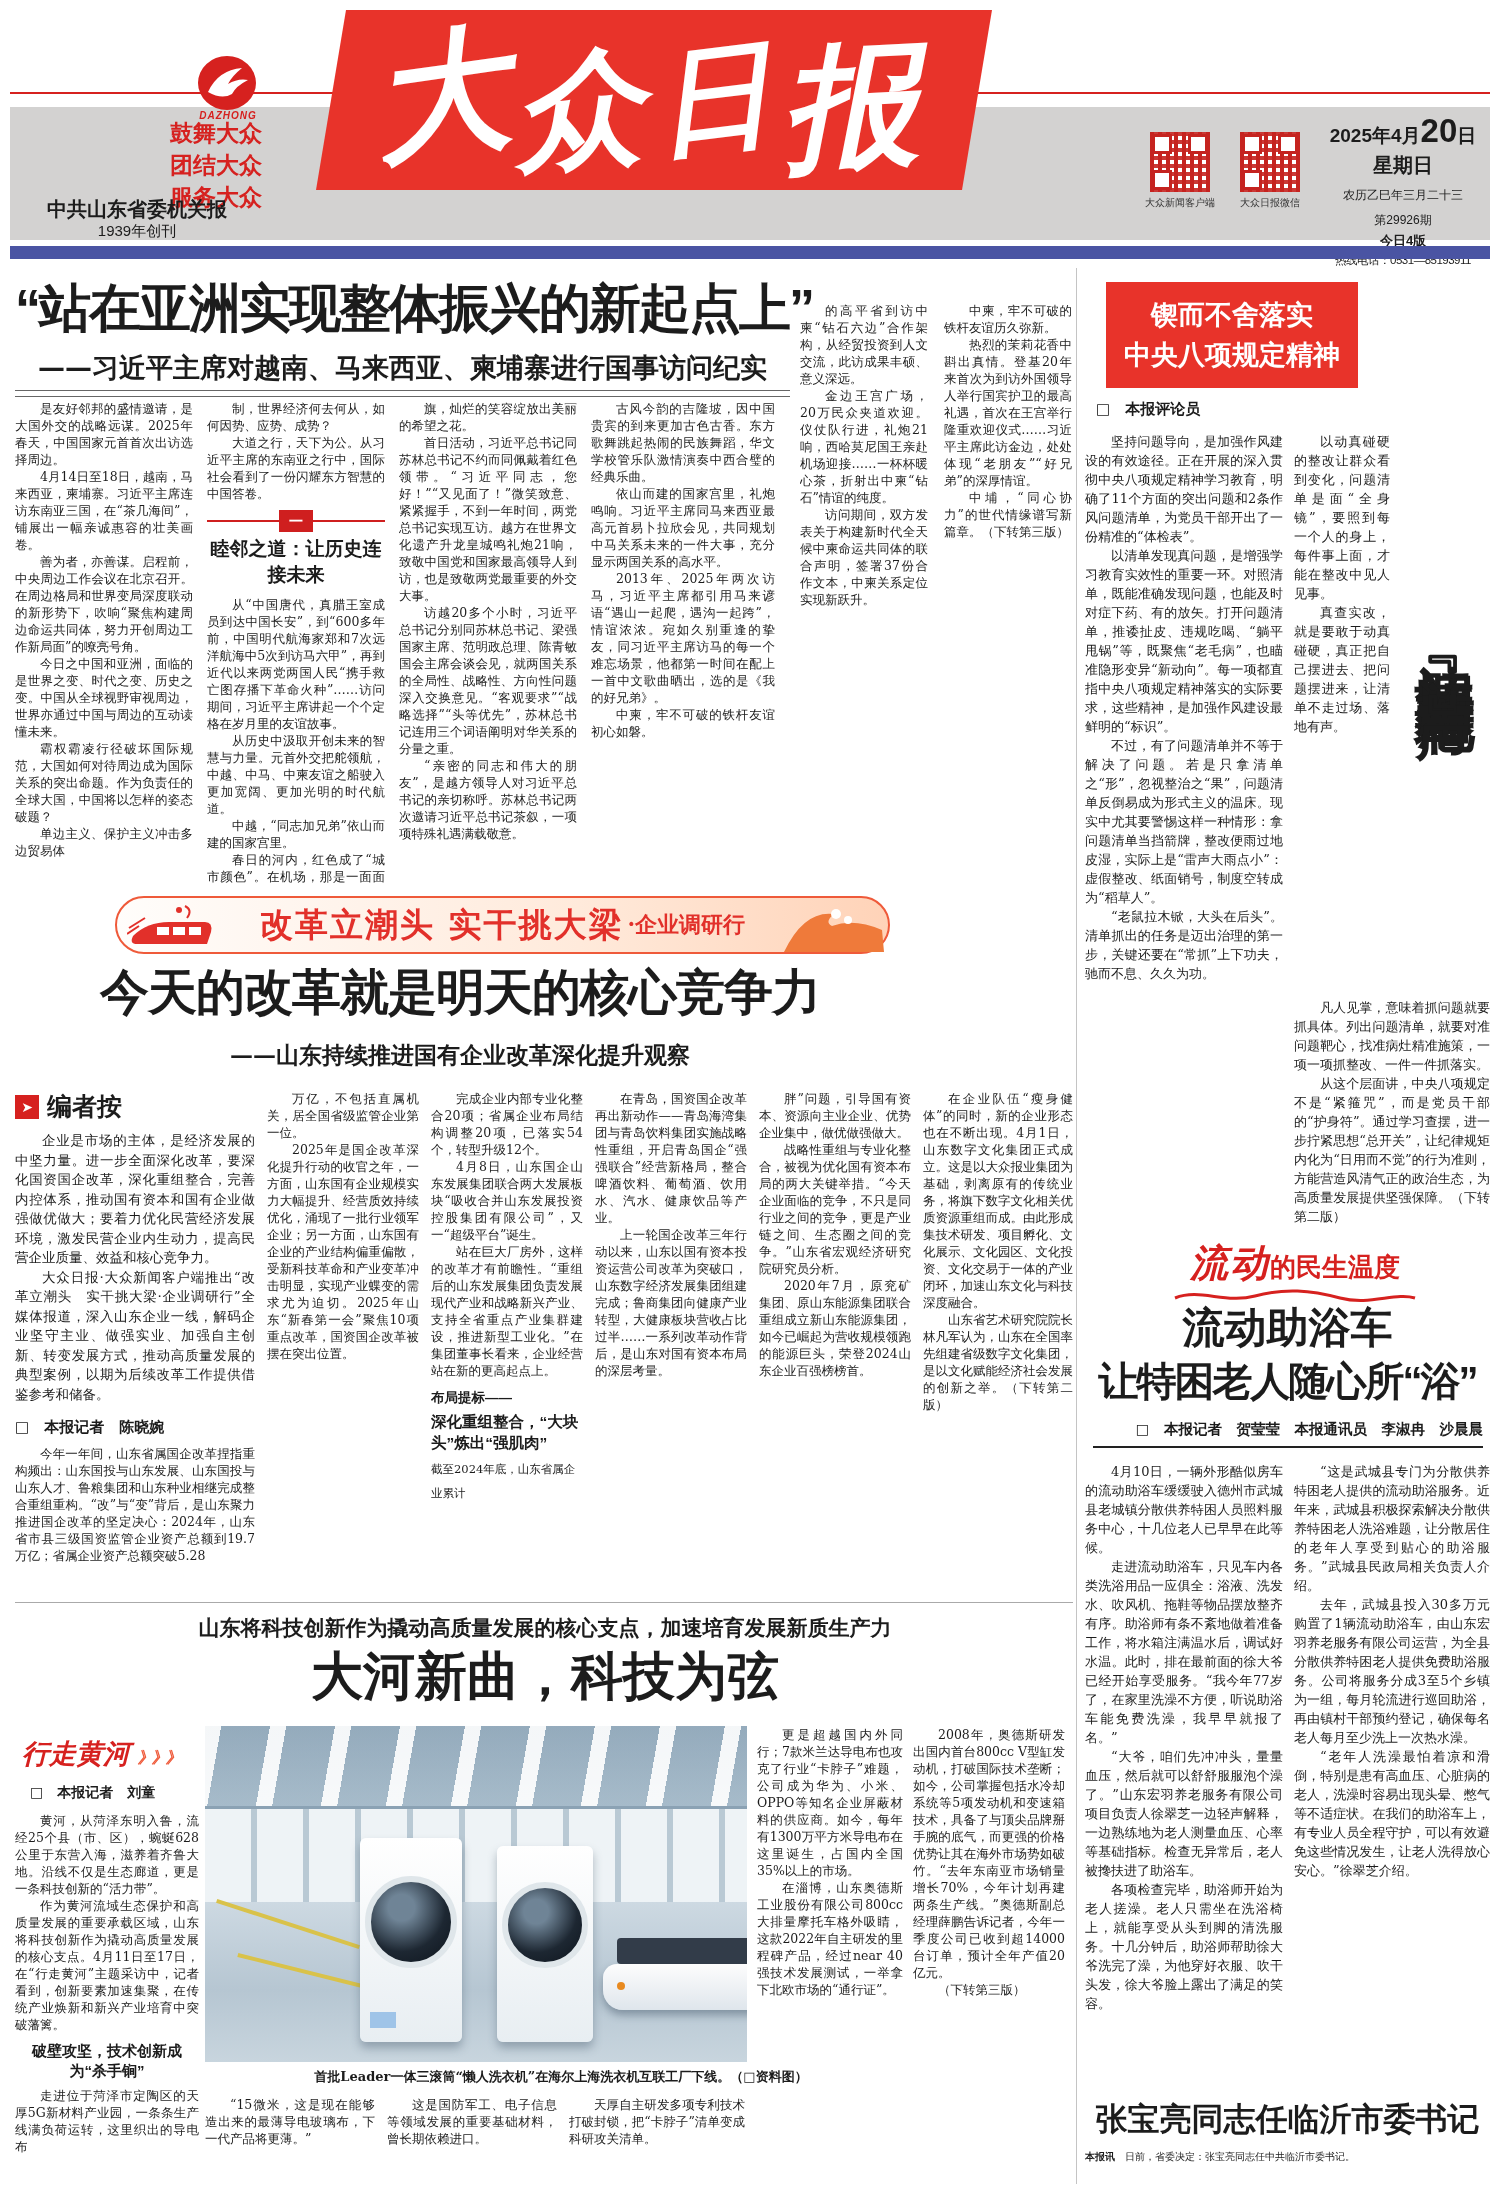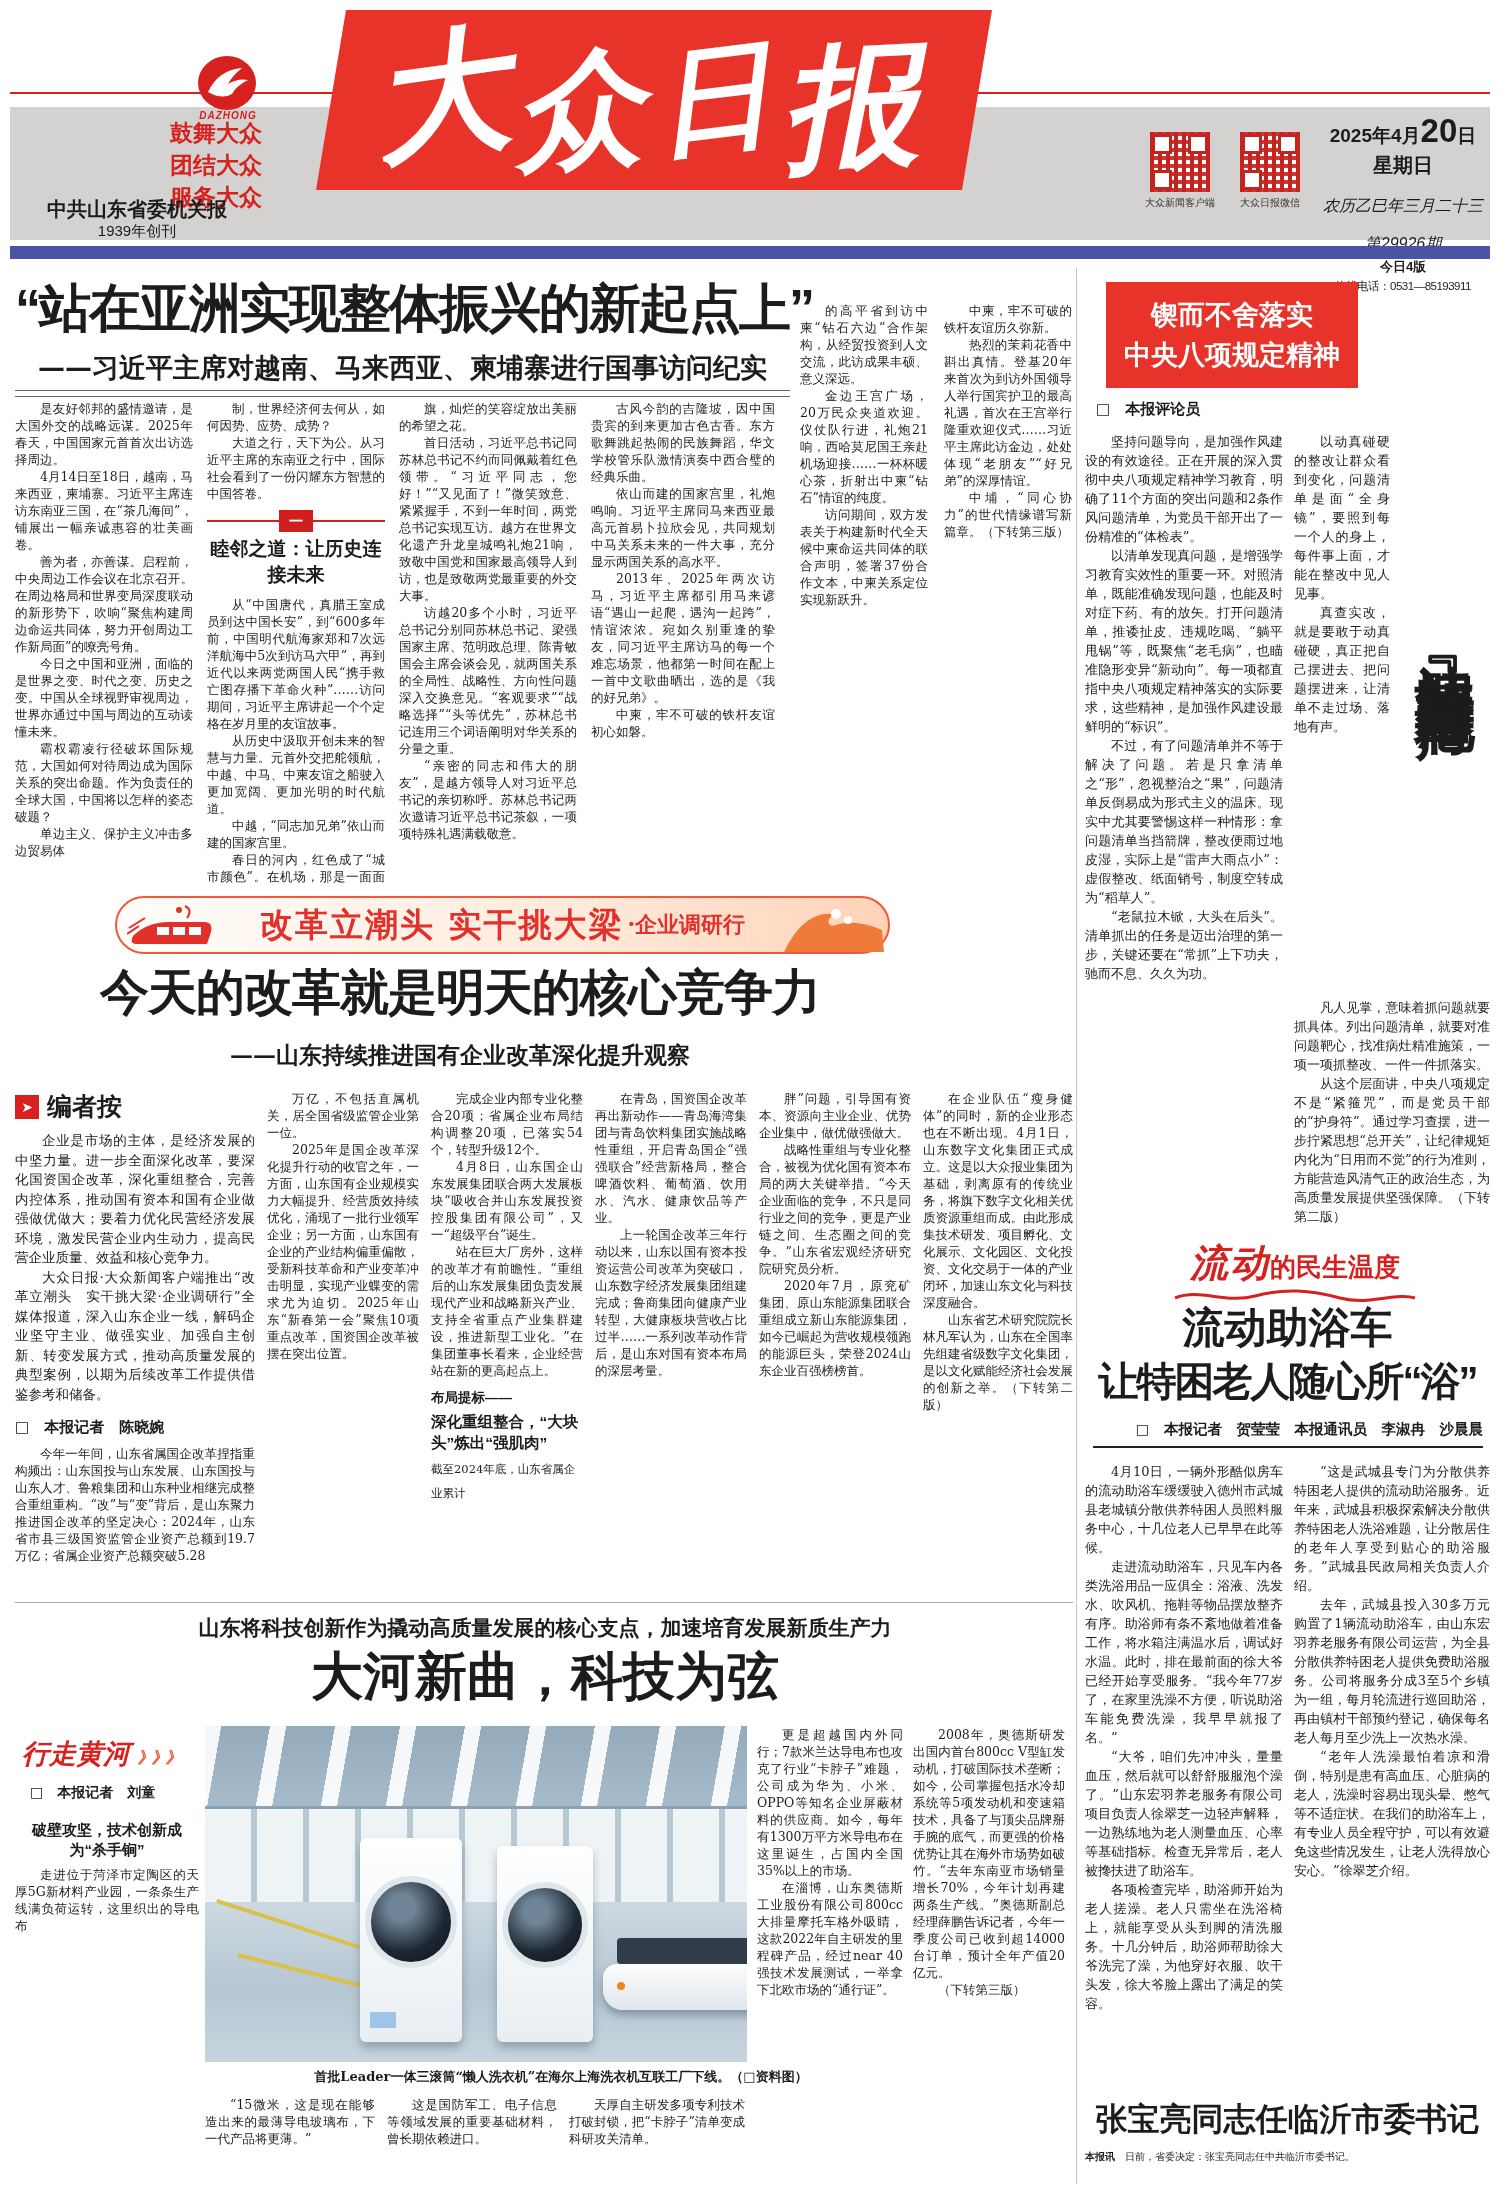--- a/index.html
+++ b/index.html
@@ -26,21 +26,21 @@
   .qr{width:60px;height:60px;background:
       repeating-linear-gradient(0deg,rgba(197,35,31,.9) 0 4px,rgba(255,255,255,0) 4px 8px),
       repeating-linear-gradient(90deg,#c5231f 0 4px,#fff 4px 8px);}
   .qr i{position:absolute;width:14px;height:14px;border:3px solid #c5231f;background:#fff;}
   .qr i.a{left:2px;top:2px;} .qr i.b{right:2px;top:2px;} .qr i.c{left:2px;bottom:2px;}
   .qrcap{font-size:10px;text-align:center;color:#333;}
   #dateblock{left:1318px;top:112px;width:170px;text-align:center;}
   #dateblock .d1{font-size:19px;font-weight:900;}
   #dateblock .d1 b{font-size:33px;}
   #dateblock .d2{font-size:20px;font-weight:900;margin-top:2px;}
-  #dateblock .d3,#dateblock .d4{font-size:16px;margin-top:17px;font-style:italic;}
+  #dateblock .d3,#dateblock .d4{font-size:12px;margin-top:8px;}
   #dateblock .d5{font-size:13px;font-weight:700;margin-top:3px;}
   #dateblock .d6{font-size:11.5px;margin-top:3px;letter-spacing:-.5px;}
   #bluebar{left:10px;top:246px;width:1480px;height:13px;background:#4a54a3;}
   
   .col{overflow:hidden;text-align:justify;}
   .col p{margin:0;text-indent:2em;}
   .bt{font-size:12.5px;line-height:17px;}
   .bt2{font-size:13px;line-height:19px;}
   .byline{font-weight:700;font-size:15px;}
   
@@ -332,20 +332,24 @@
 
   <div id="rv-kicker" class="abs serif">山东将科技创新作为撬动高质量发展的核心支点，加速培育发展新质生产力</div>
   <div id="rv-hl" class="abs sans">大河新曲，科技为弦</div>
   <div id="rv-logo" class="abs sans">
     <span>行走黄河</span>
     <span class="arr">》》》</span>
   </div>
   <div id="rv-byline" class="abs serif">□　本报记者　刘童</div>
 
   <div class="abs" style="left:15px;top:1812px;width:184px;height:373px;overflow:hidden;">
+    <div class="col bt">
+        <p>黄河，从菏泽东明入鲁，流经25个县（市、区），蜿蜒628公里于东营入海，滋养着齐鲁大地。沿线不仅是生态廊道，更是一条科技创新的“活力带”。</p>
+        <p>作为黄河流域生态保护和高质量发展的重要承载区域，山东将科技创新作为撬动高质量发展的核心支点。4月11日至17日，在“行走黄河”主题采访中，记者看到，创新要素加速集聚，在传统产业焕新和新兴产业培育中突破藩篱。</p>
+      </div>
     <div class="mini-subhead">破壁攻坚，技术创新成为“杀手锏”</div>
     <div class="col bt">
         <p>走进位于菏泽市定陶区的天厚5G新材料产业园，一条条生产线满负荷运转，这里织出的导电布</p>
       </div>
   </div>
 
   <div id="photo" class="abs">
     <div class="ph-ceiling"></div>
     <div class="ph-machines"></div>
     <div class="ph-floor"></div>

